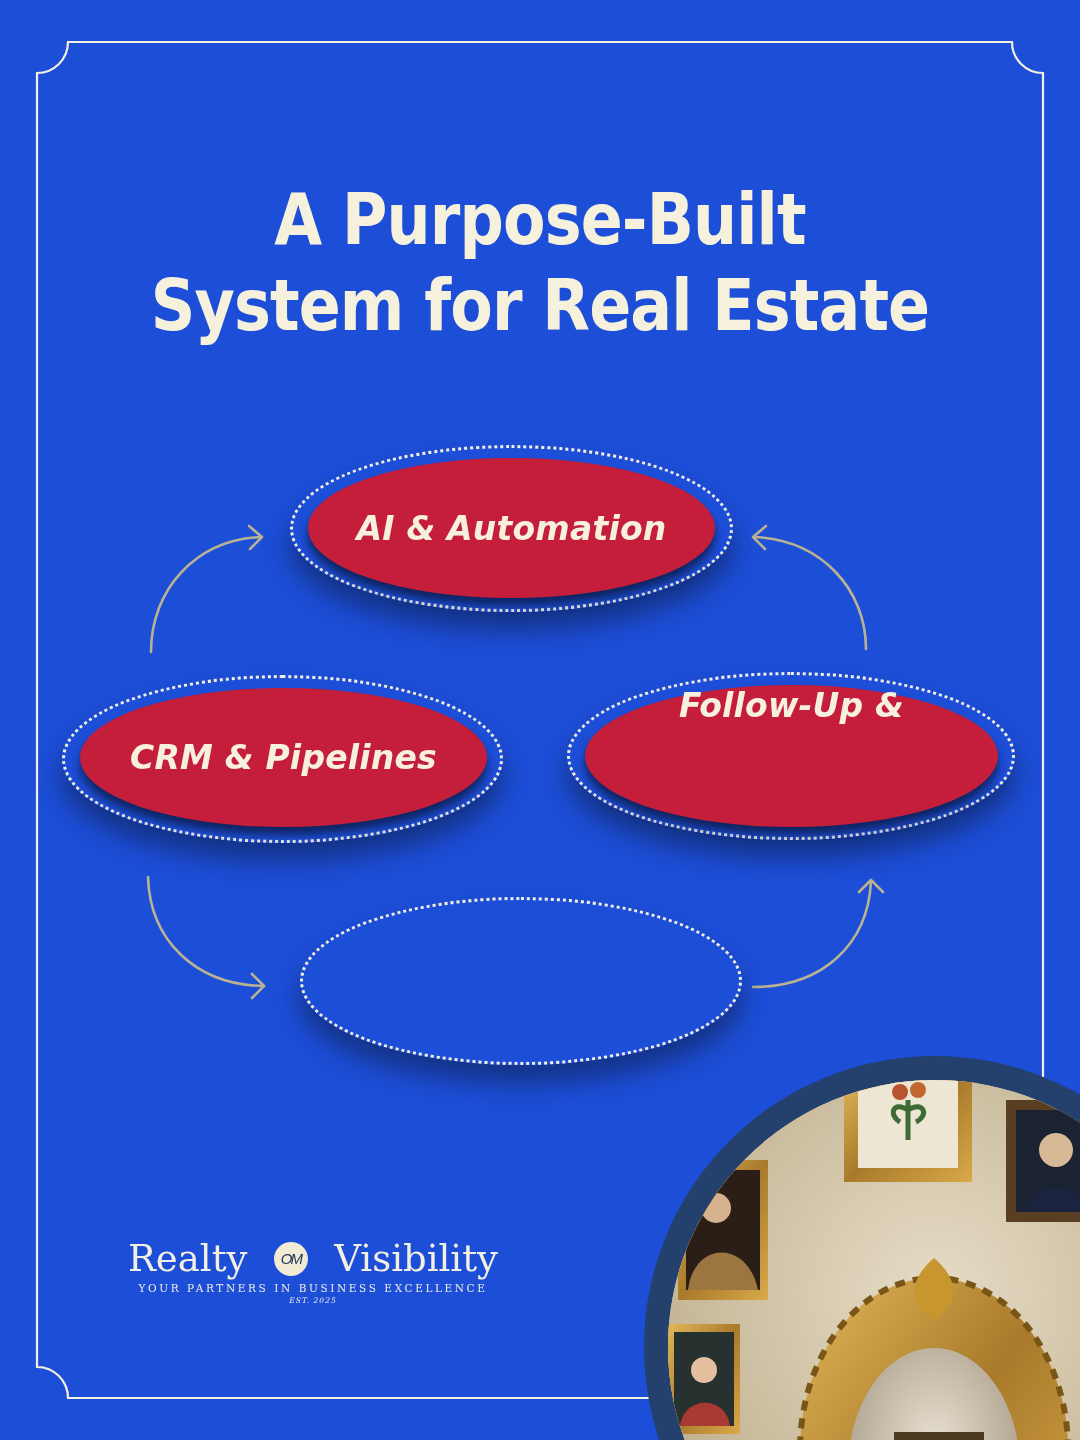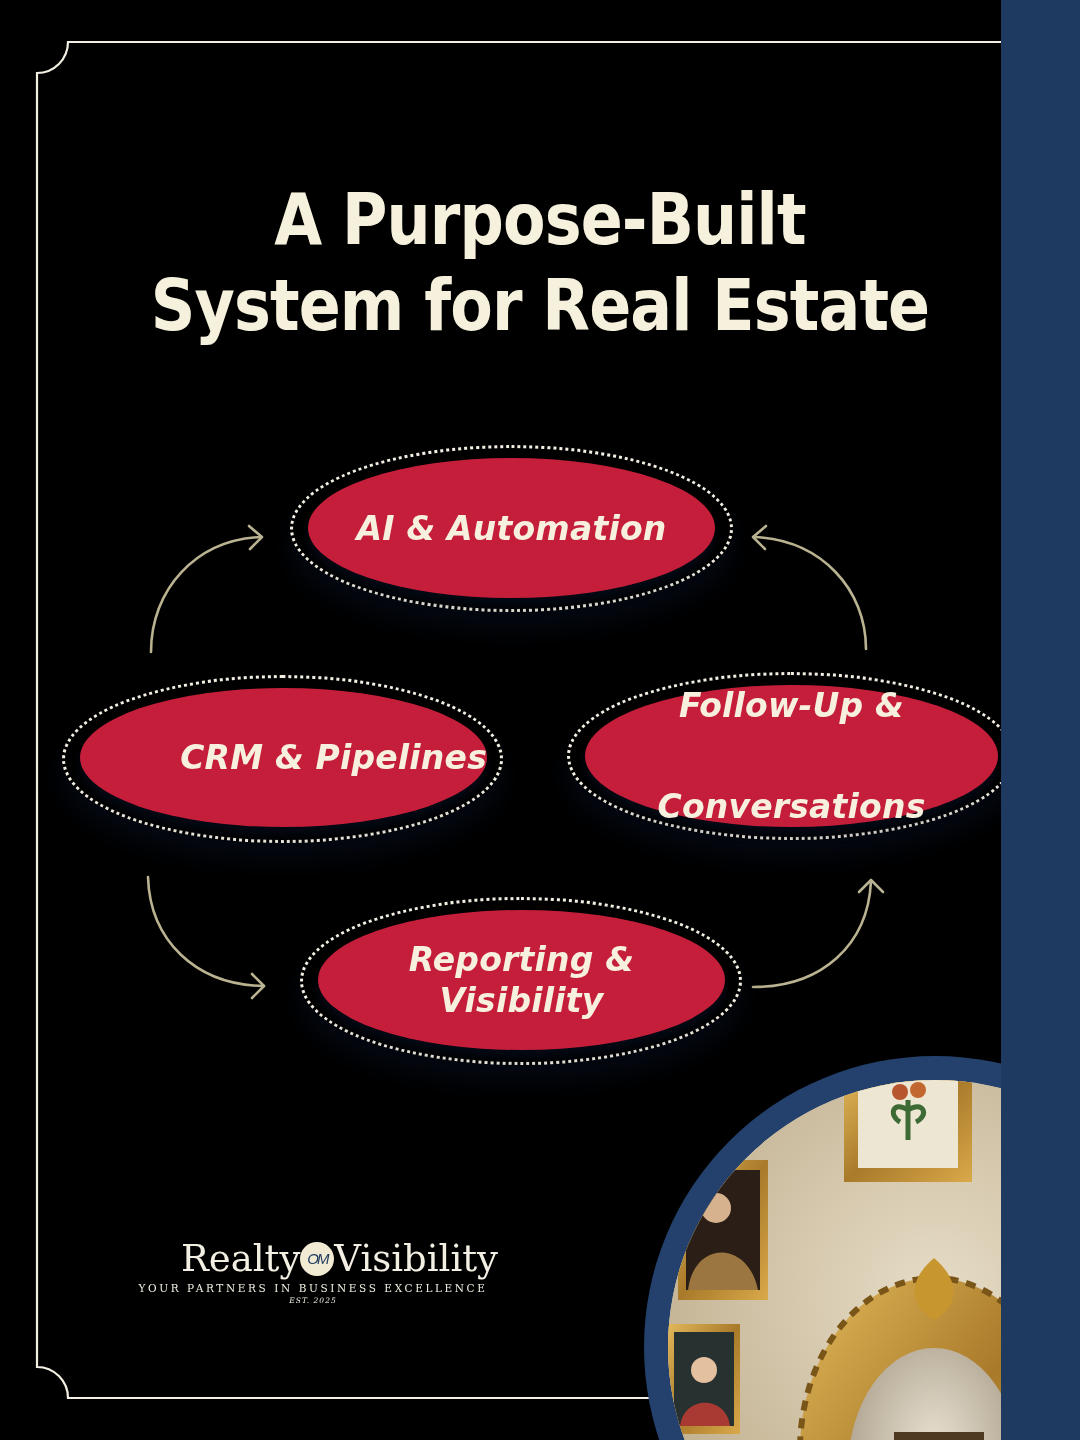--- a/index.html
+++ b/index.html
@@ -1,17 +1,17 @@
 <!DOCTYPE html>
 <html><head>
 <meta charset="utf-8">
 <style>
   * { margin: 0; padding: 0; box-sizing: border-box; }
   html, body { width: 1080px; height: 1440px; overflow: hidden; background: #1F3A60; }
-  #canvas { position: relative; width: 1001px; height: 1440px; background: #000000; overflow: hidden; }
+  #canvas { position: relative; width: 1080px; height: 1440px; background: #1d4ed8; overflow: hidden; }
   .frame { position: absolute; left: 0; top: 0; width: 1080px; height: 1440px; }
   .title {
     position: absolute; left: 0; top: 176px; width: 1080px; text-align: center;
     color: #F6F1DC; font-family: "DejaVu Sans", sans-serif; font-weight: bold;
     font-size: 72px; line-height: 86px; letter-spacing: -1px;
     transform: scaleX(0.86); transform-origin: center top;
   }
   .title span { display: block; }
   .node { position: absolute; text-decoration: underline; }
   .node .ring {
@@ -21,21 +21,21 @@
   }
   .node .pill {
     position: absolute; border-radius: 50%; background: #C41E3A;
     box-shadow: 0 8px 10px rgba(6,14,30,0.65);
     display: flex; flex-direction: column; align-items: center; justify-content: center;
     color: #F8F0DE; font-family: "DejaVu Sans", sans-serif; font-weight: bold; font-style: italic;
     font-size: 33px; line-height: 41px; text-align: center; letter-spacing: 0.2px;
   }
   .arrows { position: absolute; left: 0; top: 0; width: 1080px; height: 1440px; pointer-events: none; }
   .logo { position: absolute; left: 128px; top: 1236px; width: 370px; text-align: center; color: #F3EFE3; }
-  .logo .wordmark { font-family: "DejaVu Serif", serif; font-size: 37px; line-height: 46px; display: flex; align-items: center; justify-content: flex-end; }
+  .logo .wordmark { font-family: "DejaVu Serif", serif; font-size: 37px; line-height: 46px; display: flex; align-items: center; justify-content: space-between; }
   .logo .mono { width: 34px; height: 34px; border-radius: 50%; background: #F1EBD3; color: #1F3A60; font-family: Liberation Sans, sans-serif; font-style: italic; font-size: 15px; display: inline-flex; align-items: center; justify-content: center; letter-spacing: -2px; }
   .logo .tagline { font-family: "DejaVu Serif", serif; font-size: 10.5px; letter-spacing: 2.6px; }
   .logo .est { font-family: "DejaVu Serif", serif; font-size: 7.5px; letter-spacing: 1px; margin-top: 2px; font-style: italic; }
   .photo-halo { position: absolute; left: 644px; top: 1056px; width: 582px; height: 582px; border-radius: 50%; background: #23416C; }
   .photo { position: absolute; left: 668px; top: 1080px; width: 534px; height: 534px; border-radius: 50%; overflow: hidden; background: #D8CCB2; }
 </style>
 </head>
 <body>
 
 <div id="canvas">
@@ -72,39 +72,34 @@
 
   <div class="node" style="left:290px; top:445px; width:443px; height:167px;">
     <div class="ring"></div>
     <div class="pill" style="left:18px; top:13px; width:407px; height:140px;">
       <span>AI &amp; Automation</span>
     </div>
   </div>
 
   <div class="node" style="left:62px; top:675px; width:441px; height:168px;">
     <div class="ring"></div>
-    <div class="pill" style="left:18px; top:13px; width:407px; height:139px;align-items:flex-end;">
+    <div class="pill" style="left:18px; top:13px; width:407px; height:139px;">
       <span>CRM &amp; Pipelines</span>
     </div>
   </div>
 
   <div class="node" style="left:567px; top:672px; width:448px; height:168px;">
     <div class="ring"></div>
     <div class="pill" style="left:18px; top:13px; width:413px; height:142px;justify-content:space-between;">
       <span>Follow-Up &amp;</span>
-      <span>Conversations</span>
     </div>
   </div>
 
   <div class="node" style="left:300px; top:897px; width:442px; height:168px;">
     <div class="ring"></div>
-    <div class="pill" style="left:18px; top:13px; width:407px; height:140px;">
-      <span>Reporting &amp;</span>
-      <span>Visibility</span>
-    </div>
   </div>
 
   <div class="logo">
     <div class="wordmark">
       <span>Realty</span>
       <span class="mono">OM</span>
       <span>Visibility</span>
     </div>
     <div class="tagline">YOUR PARTNERS IN BUSINESS EXCELLENCE</div>
     <div class="est">EST. 2025</div>

